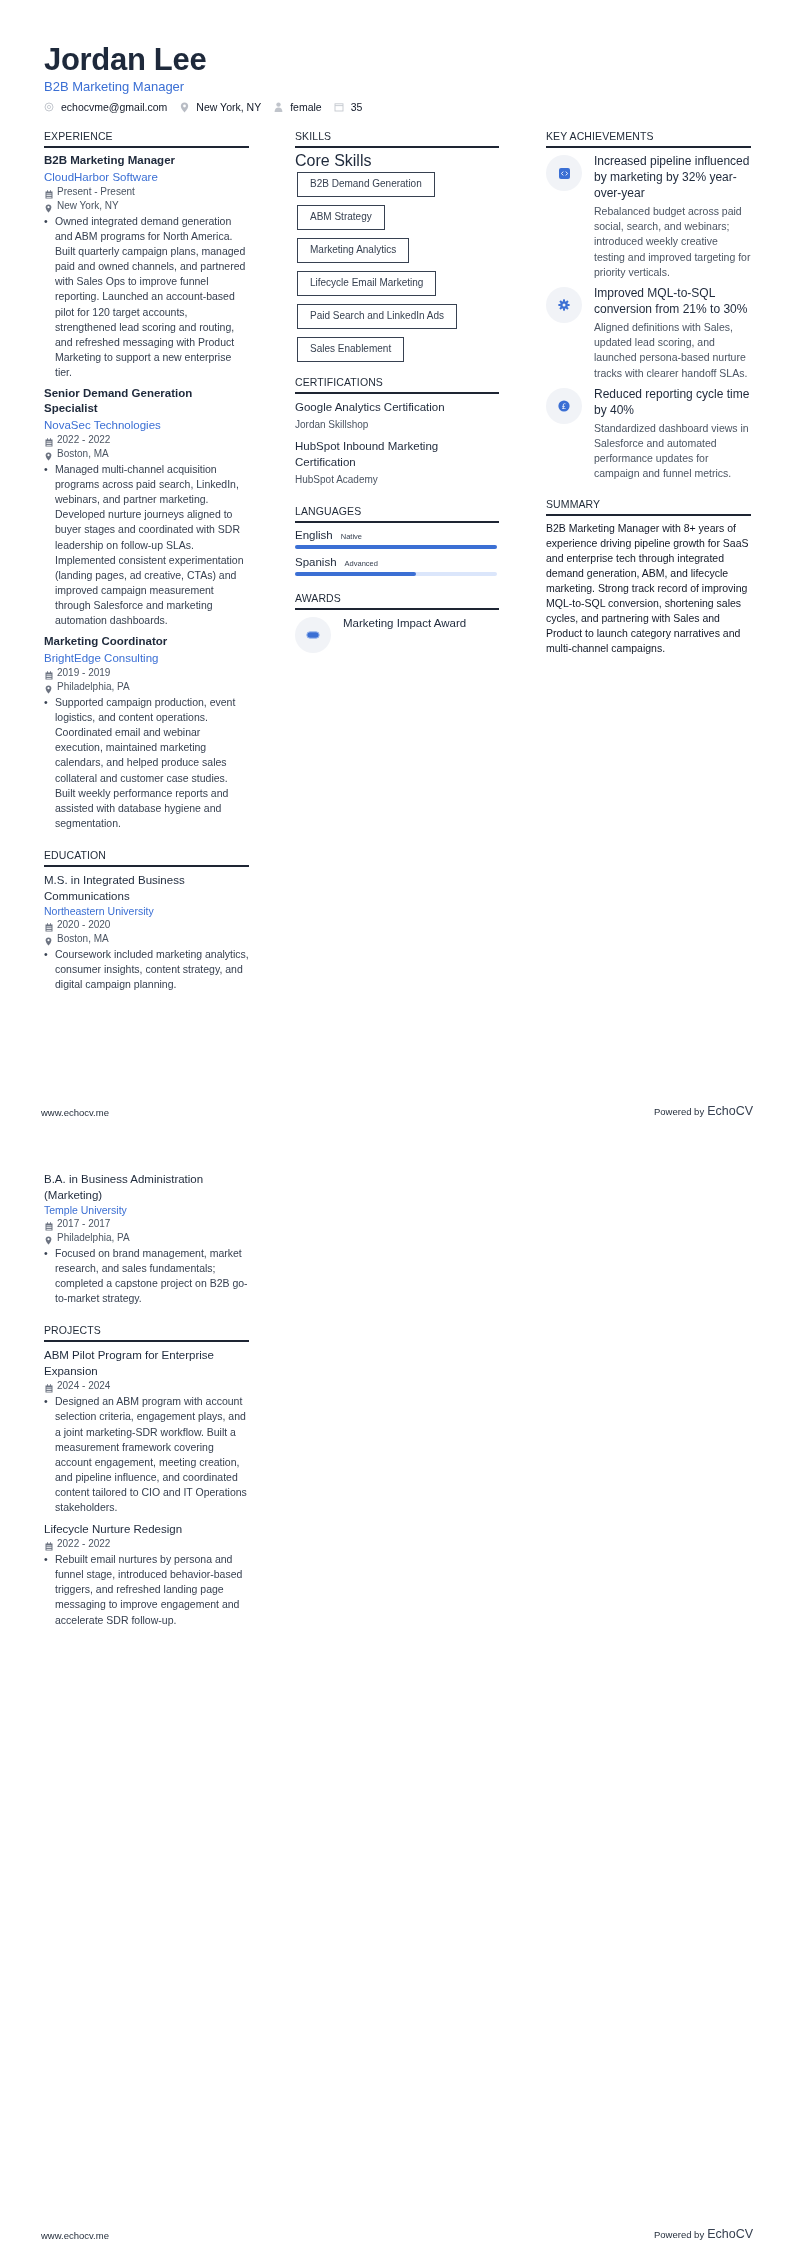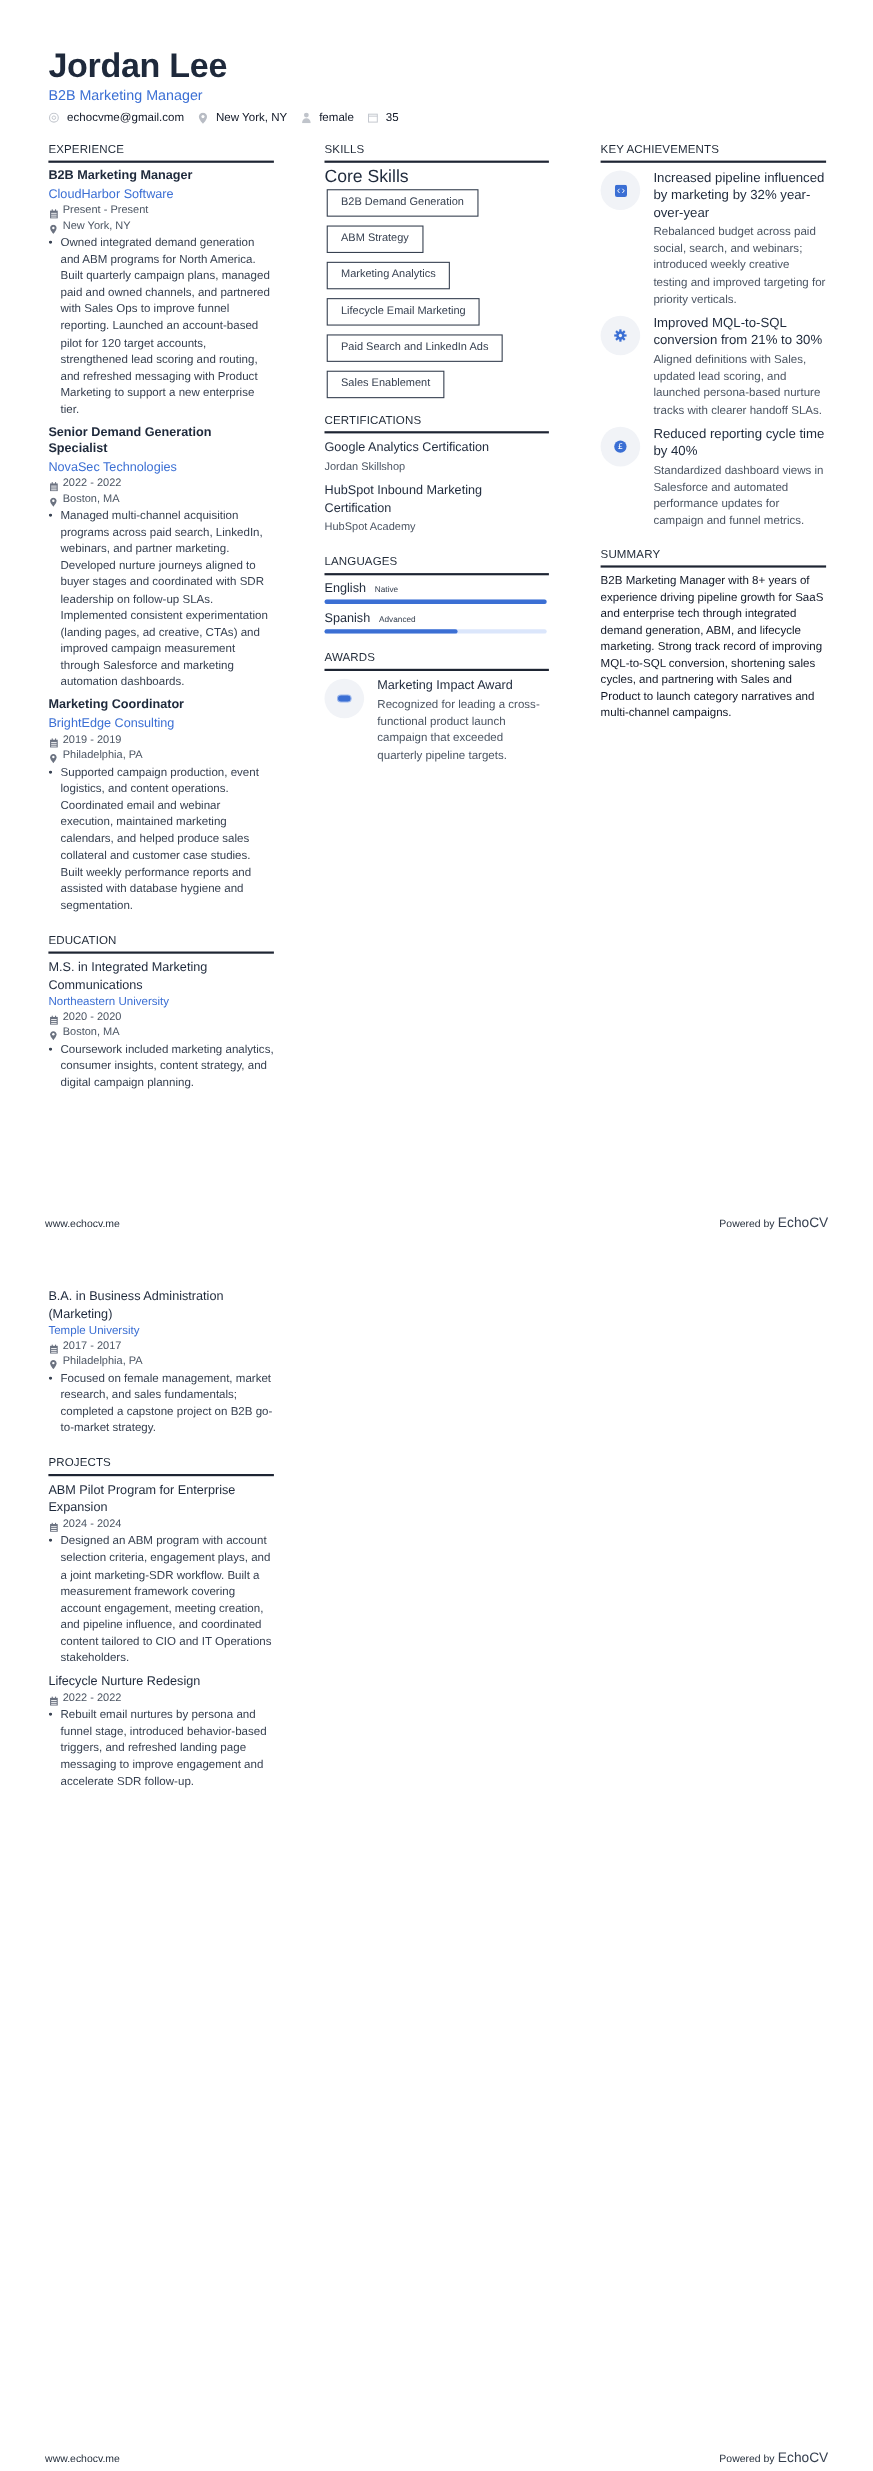--- a/index.html
+++ b/index.html
@@ -225,21 +225,21 @@
           <div class="bullet">
             <span class="dot">•</span>
             <span>Supported campaign production, event logistics, and content operations. Coordinated email and webinar execution, maintained marketing calendars, and helped produce sales collateral and customer case studies. Built weekly performance reports and assisted with database hygiene and segmentation.</span>
           </div>
         </div>
     </div>
 
     <div style="height:12px"></div>
     <div class="sec-h">EDUCATION</div>
     <div class="job">
-      <div class="edu-title">M.S. in Integrated Marketing Communications</div>
+      <div class="edu-title">M.S. in Integrated Business Communications</div>
       <div class="school">Northeastern University</div>
       <div class="meta">
         <span class="micon">
             <svg width="8" height="9" viewBox="0 0 8 9">
               <rect x="0.5" y="1.5" width="7" height="7" fill="#6b7280"></rect>
               <rect x="1.5" y="3.5" width="5" height="0.8" fill="#fff"></rect>
               <rect x="1.5" y="5.2" width="5" height="0.8" fill="#fff"></rect>
               <rect x="1.5" y="6.9" width="5" height="0.8" fill="#fff"></rect>
               <rect x="2" y="0.3" width="1" height="1.6" fill="#6b7280"></rect>
               <rect x="5" y="0.3" width="1" height="1.6" fill="#6b7280"></rect>
@@ -314,21 +314,20 @@
     <div style="height:10px"></div>
     <div class="sec-h">AWARDS</div>
     <div class="award">
       <div class="ach-icon-wrap">
         <svg width="14" height="8" viewBox="0 0 14 8">
             <rect x="0.8" y="0.8" width="12.4" height="6.4" rx="3.2" fill="#3b6fd4" stroke="#9db8ec" stroke-width="1"></rect>
           </svg>
       </div>
       <div>
         <div class="award-title">Marketing Impact Award</div>
-        <div class="award-desc">Recognized for leading a cross-functional product launch campaign that exceeded quarterly pipeline targets.</div>
       </div>
     </div>
   </div>
 
   <div class="col c3" style="top:130px;">
     <div class="sec-h">KEY ACHIEVEMENTS</div>
 
     <div class="ach">
       <div class="ach-icon-wrap">
         <svg width="11" height="11" viewBox="0 0 11 11">
@@ -414,21 +413,21 @@
             <svg width="7" height="9" viewBox="0 0 7 9">
               <path d="M3.5 0.4C1.8 0.4 0.6 1.7 0.6 3.3C0.6 5.5 3.5 8.6 3.5 8.6S6.4 5.5 6.4 3.3C6.4 1.7 5.2 0.4 3.5 0.4Z" fill="#6b7280"></path>
               <circle cx="3.5" cy="3.2" r="1.1" fill="#fff"></circle>
             </svg>
           </span>
         <span>Philadelphia, PA</span>
       </div>
       <div class="bullets">
           <div class="bullet">
             <span class="dot">•</span>
-            <span>Focused on female management, market research, and sales fundamentals; completed a capstone project on B2B go-to-market strategy.</span>
+            <span>Focused on brand management, market research, and sales fundamentals; completed a capstone project on B2B go-to-market strategy.</span>
           </div>
         </div>
     </div>
 
     <div style="height:12px"></div>
     <div class="sec-h">PROJECTS</div>
 
     <div class="job">
       <div class="edu-title">ABM Pilot Program for Enterprise Expansion</div>
       <div class="meta">

